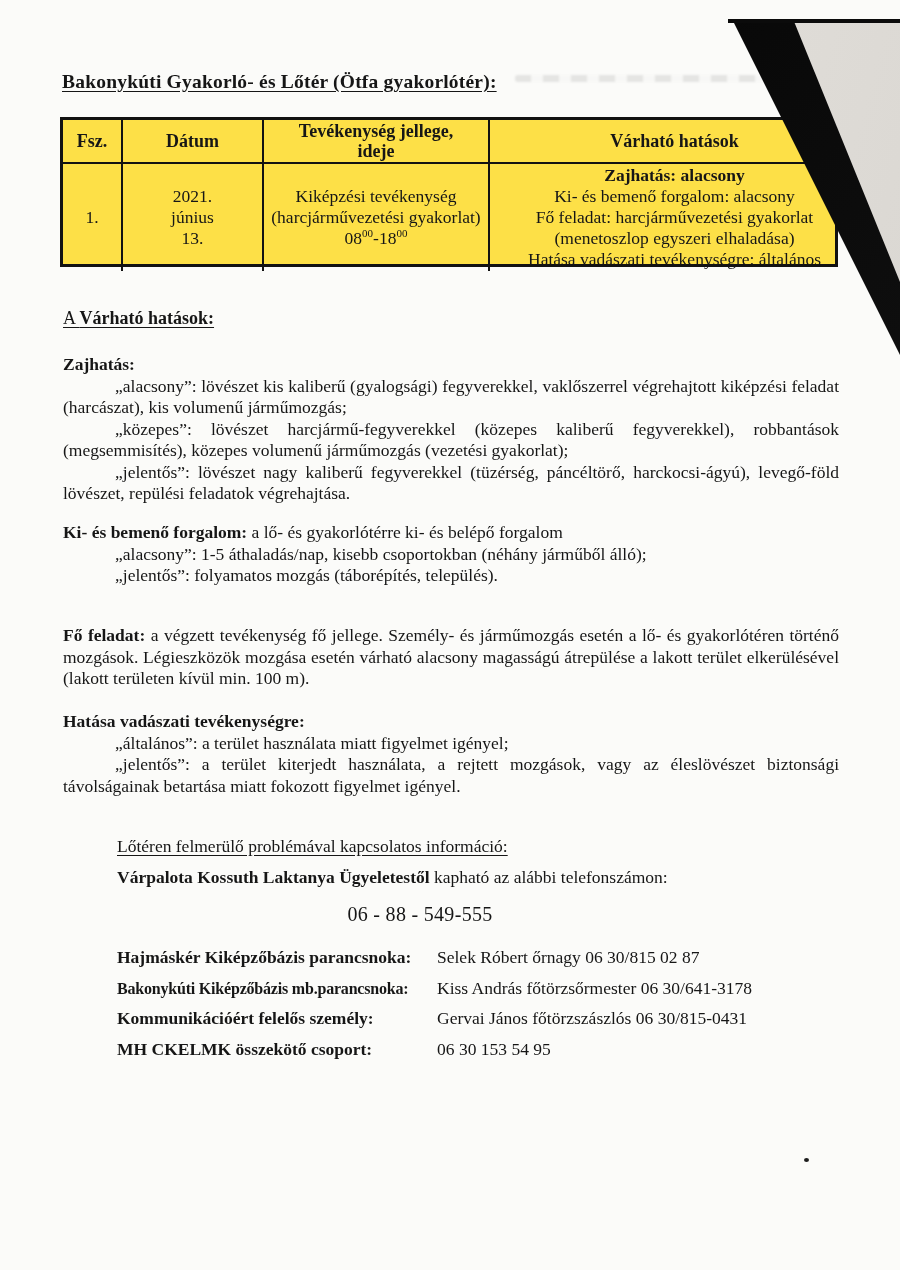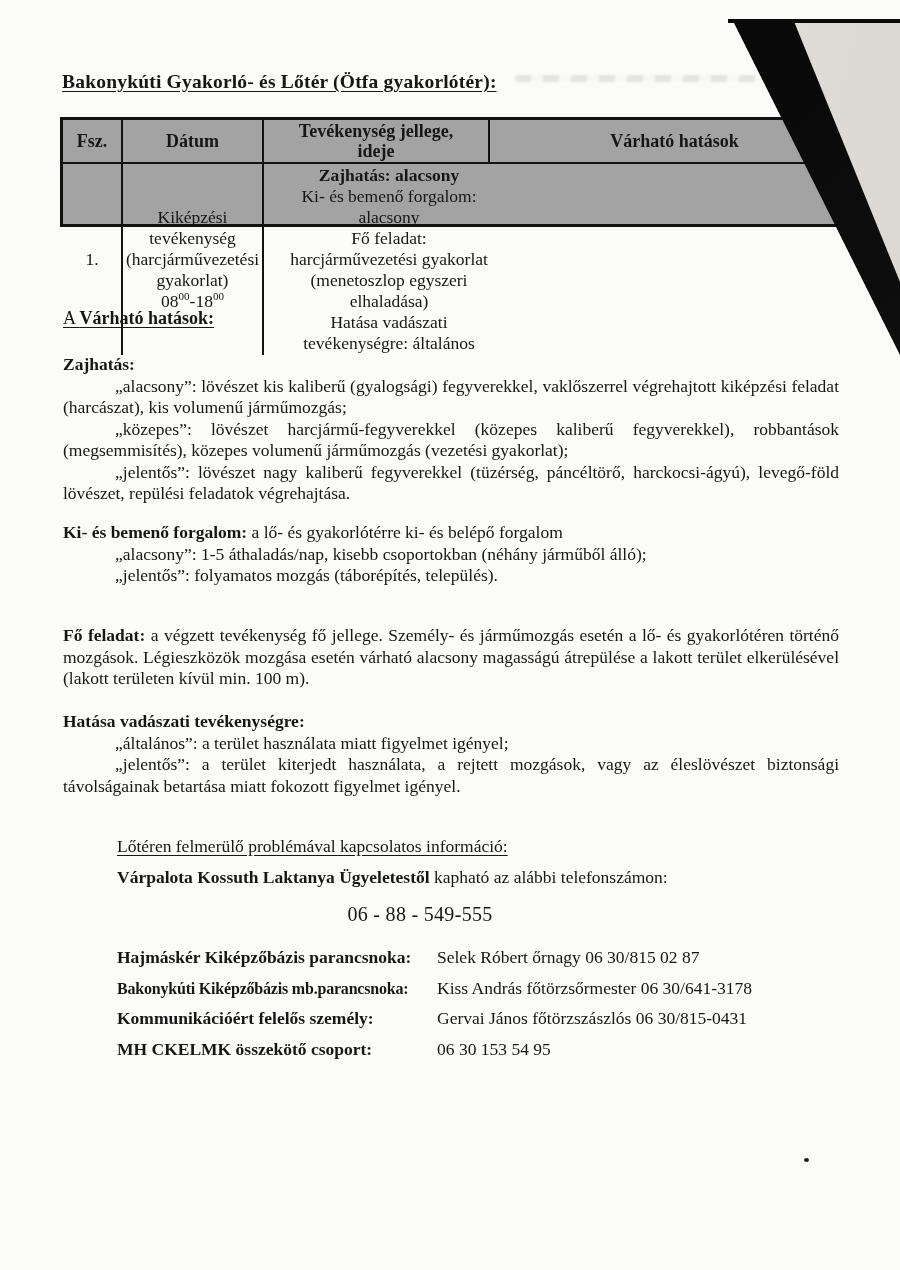--- a/index.html
+++ b/index.html
@@ -24,25 +24,25 @@
   
   #smudge{
     left:515px;top:56px;width:278px;height:7px;
     background:repeating-linear-gradient(90deg,
       rgba(110,110,110,.35) 0 16px, rgba(170,170,170,.10) 16px 28px);
     filter:blur(1.3px);border-radius:3px;opacity:.45;
   }
 
   
   #schedule-table{
-    left:60px;top:98px;width:778px;height:110px;
+    left:60px;top:98px;width:778px;height:150px;
     border:3px solid #121212;
     box-sizing:border-box;
     display:flex;flex-direction:column;
-    background:#a3a3a3;
+    background:#fde047;
   }
   .trow{display:grid;grid-template-columns:60px 141px 226px 1fr;}
   .trow.head{height:45px;border-bottom:2.5px solid #121212;}
   .trow.body{flex:1;}
   .cell{
     border-right:2px solid #121212;
     display:flex;flex-direction:column;
     align-items:center;justify-content:center;
     text-align:center;padding:1px 2px;box-sizing:border-box;
   }
@@ -116,20 +116,25 @@
     <div class="cell">Dátum</div>
     <div class="cell">
       <span>Tevékenység jellege,</span>
       <span>ideje</span>
     </div>
     <div class="cell">Várható hatások</div>
   </div>
   <div class="trow body">
     <div class="cell">1.</div>
     <div class="cell">
+      <span>2021.</span>
+      <span>június</span>
+      <span>13.</span>
+    </div>
+    <div class="cell">
       <span>Kiképzési tevékenység</span>
       <span>(harcjárművezetési gyakorlat)</span>
       <span><span>08</span><sup>00</sup><span>-</span><span>18</span><sup>00</sup></span>
     </div>
     <div class="cell c4-lines">
       <span class="bold-line">Zajhatás: alacsony</span>
       <span>Ki- és bemenő forgalom: alacsony</span>
       <span>Fő feladat: harcjárművezetési gyakorlat</span>
       <span>(menetoszlop egyszeri elhaladása)</span>
       <span>Hatása vadászati tevékenységre: általános</span>

